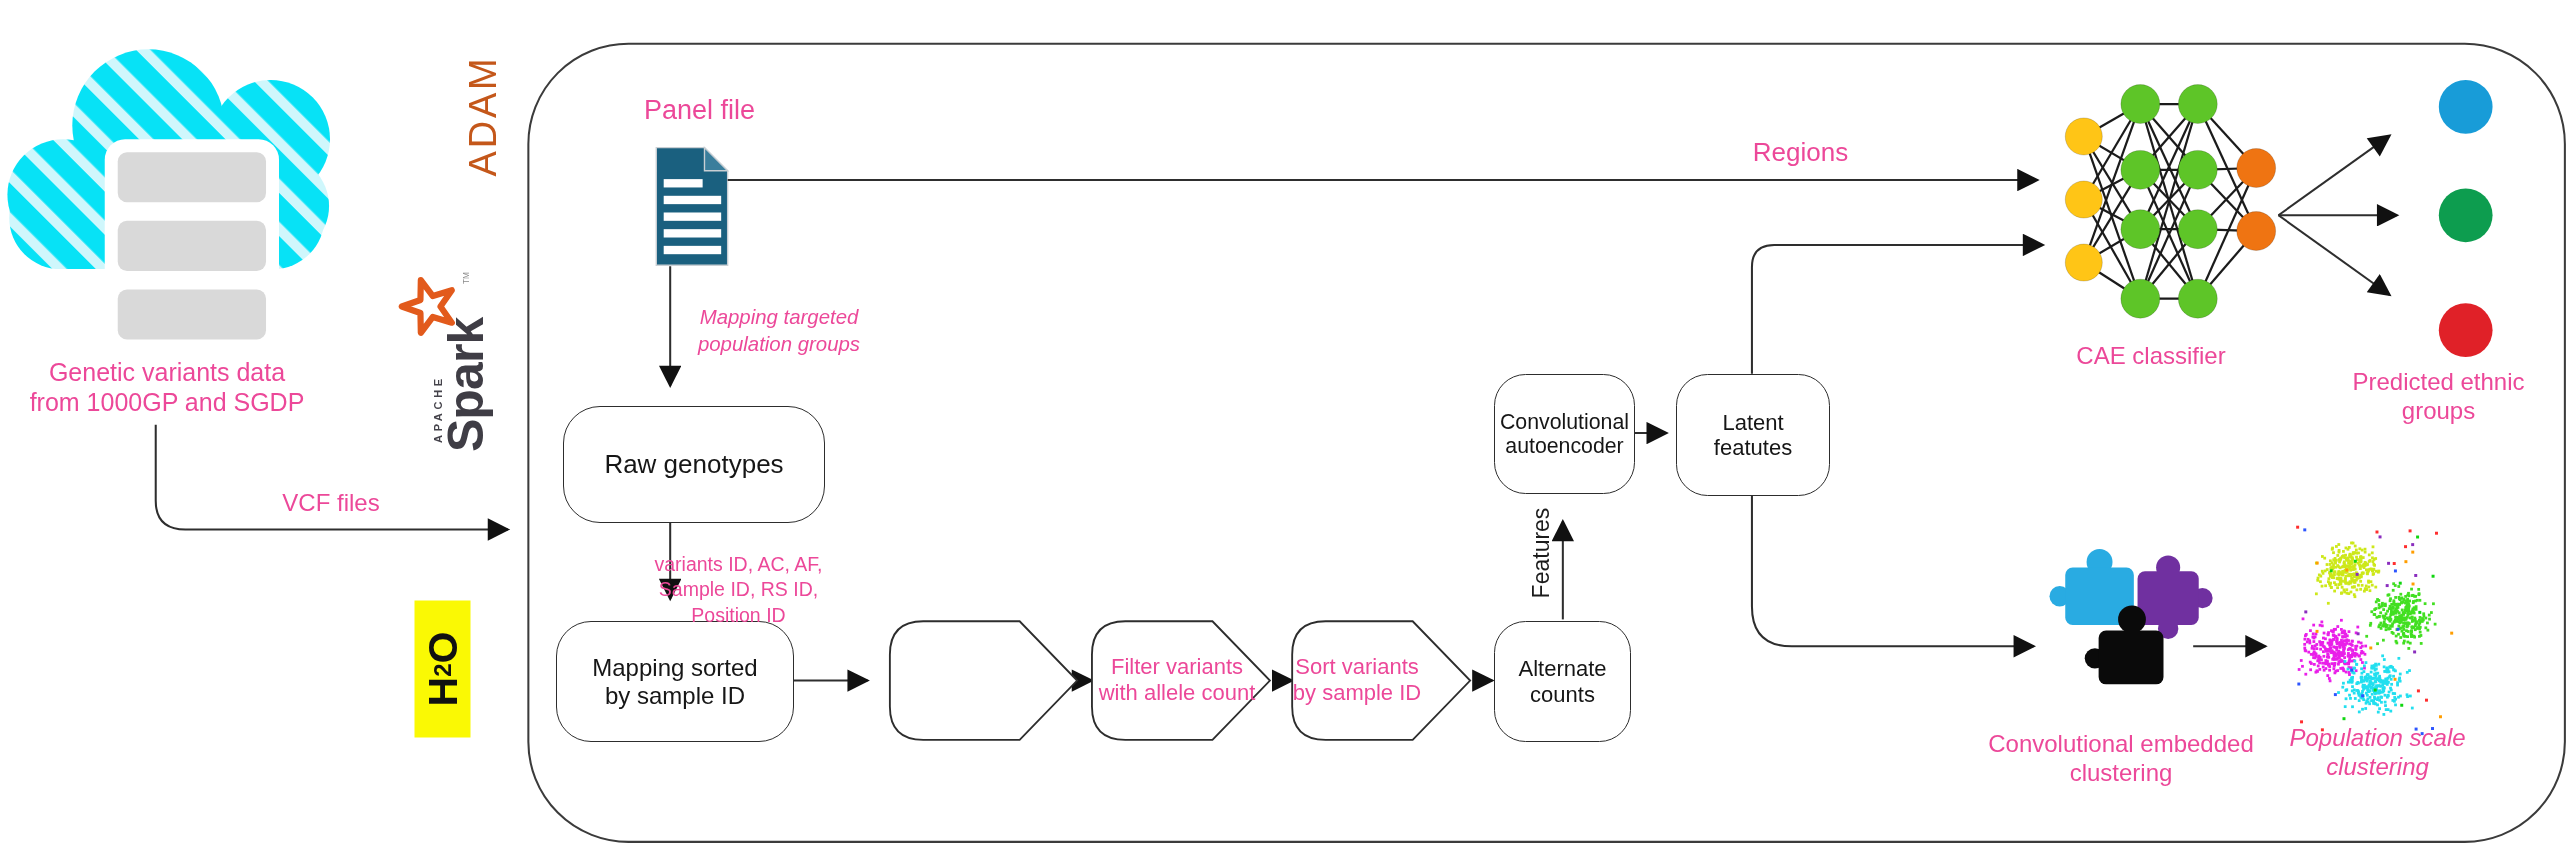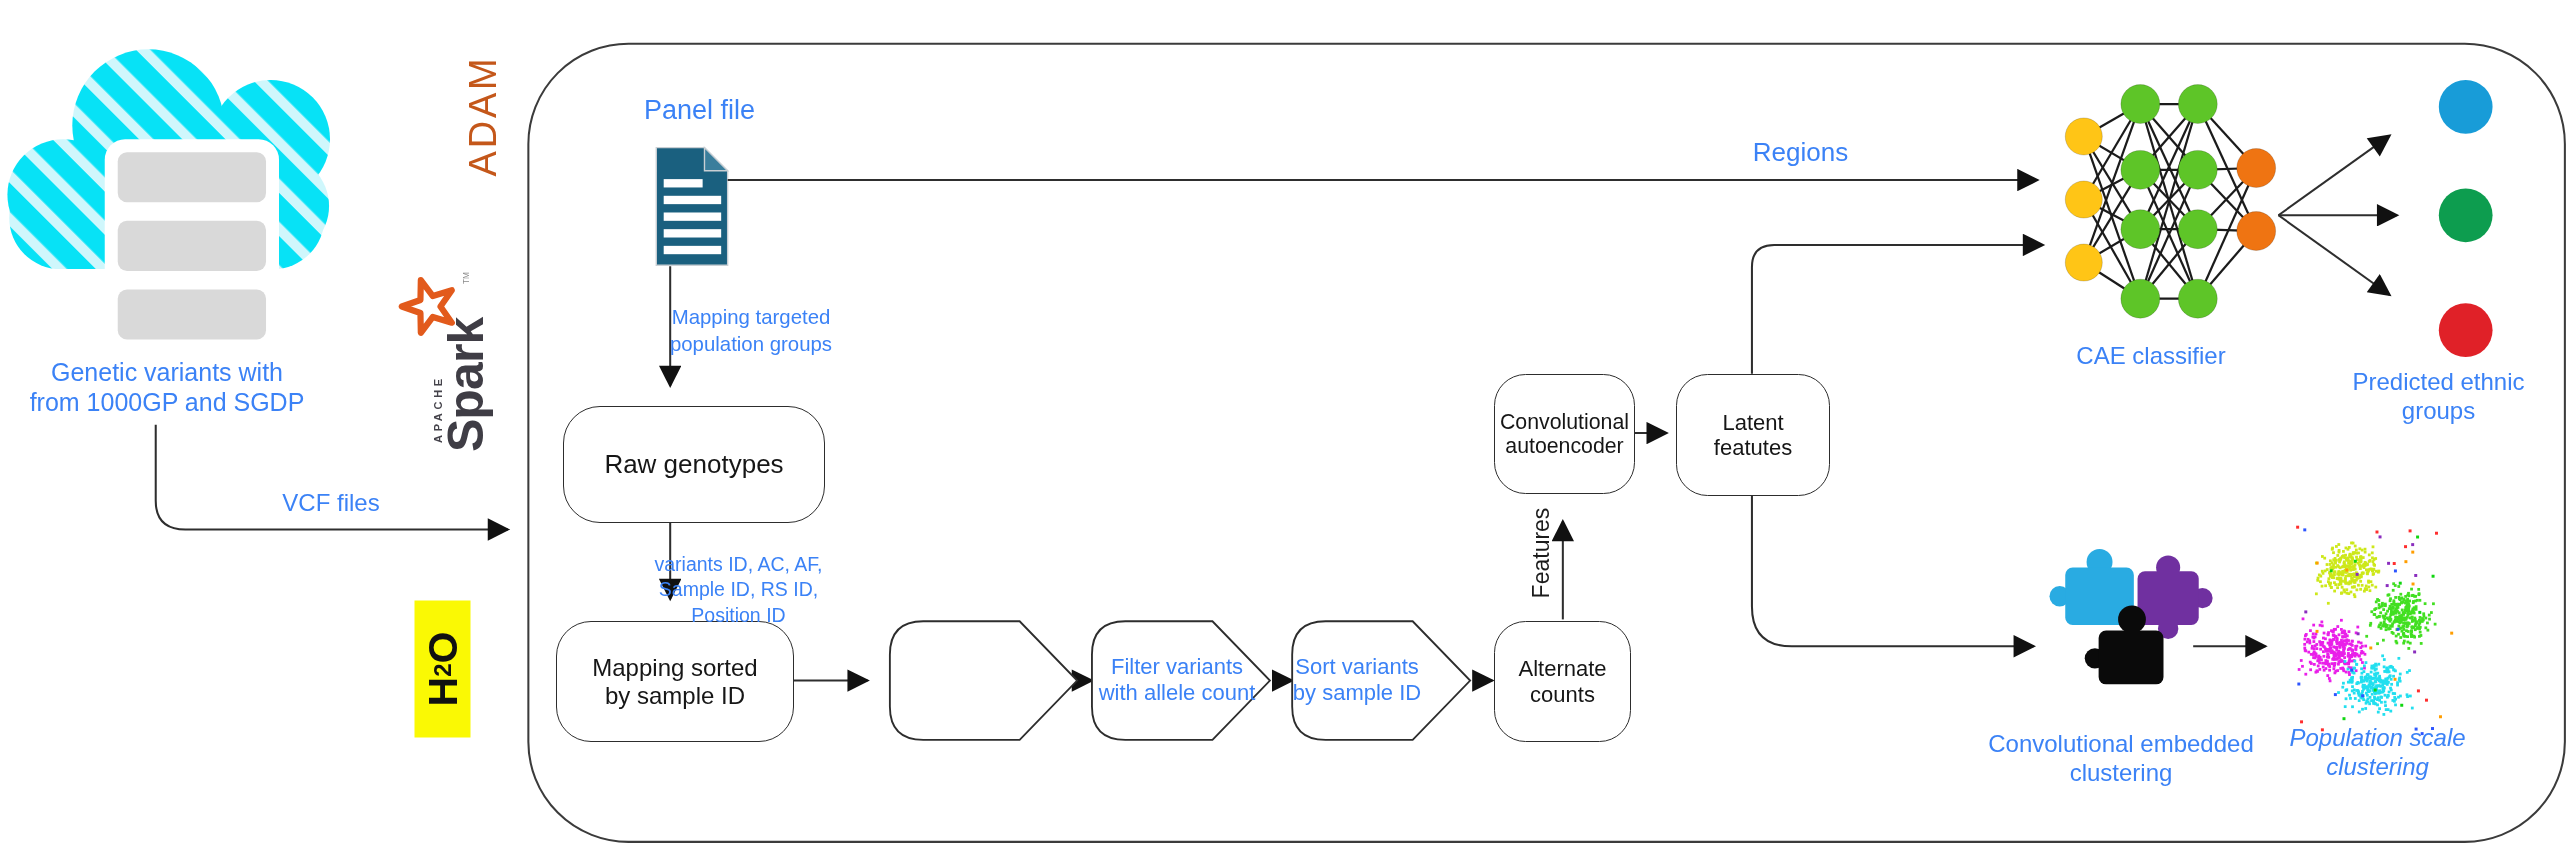--- a/index.html
+++ b/index.html
@@ -3,21 +3,21 @@
 <meta charset="utf-8">
 <style>
   html,body{margin:0;padding:0;background:#fff;}
   .stage{
     position:relative;width:2576px;height:856px;background:#ffffff;
     font-family:"Liberation Sans",sans-serif;overflow:hidden;color:#1c1c1c;
   }
   svg.layer{position:absolute;left:0;top:0;}
   .txt{
     position:absolute;text-align:center;white-space:pre-line;
-    line-height:1.18;color:#3b82f6;
+    line-height:1.18;color:#ec4899;
   }
   .box{
     position:absolute;background:#fff;border:1.9px solid #2d2d2d;
     display:flex;align-items:center;justify-content:center;
     text-align:center;white-space:pre-line;line-height:1.15;color:#161616;
   }
   .rot{transform:rotate(-90deg);}
   .adam{
     position:absolute;left:413px;top:92px;width:139px;height:48px;
     font-size:38px;font-weight:500;letter-spacing:2.8px;color:#C4571A;
@@ -1431,28 +1431,28 @@
 autoencoder</div>
 
   <div class="box" style="left:1676px;top:374px;width:152px;height:120px;border-radius:31.5px;font-size:22px;">Latent
 featutes</div>
 
   <div class="txt" style="left:1077px;top:654px;width:200px;font-size:22px;">Filter variants
 with allele count</div>
   <div class="txt" style="left:1257px;top:654px;width:200px;font-size:22px;">Sort variants
 by sample ID</div>
 
-  <div class="txt" style="left:14px;top:358px;width:306px;font-size:25px;">Genetic variants with
+  <div class="txt" style="left:14px;top:358px;width:306px;font-size:25px;">Genetic variants data
 from 1000GP and SGDP</div>
 
   <div class="txt" style="left:243px;top:489px;width:176px;font-size:24px;">VCF files</div>
 
   <div class="txt" style="left:616px;top:95px;width:167px;font-size:27px;">Panel file</div>
 
-  <div class="txt" style="left:660px;top:304px;width:182px;font-size:20.4px;line-height:1.3;">Mapping targeted
+  <div class="txt" style="left:688px;top:304px;width:182px;font-size:20.4px;line-height:1.3;font-style:italic;">Mapping targeted
 population groups</div>
 
   <div class="txt" style="left:654px;top:552px;width:169px;font-size:19.5px;line-height:1.3;">variants ID, AC, AF,
 Sample ID, RS ID,
 Position ID</div>
 
   <div class="txt" style="left:1717px;top:137px;width:167px;font-size:26px;">Regions</div>
 
   <div class="features-label rot">Features</div>
 

